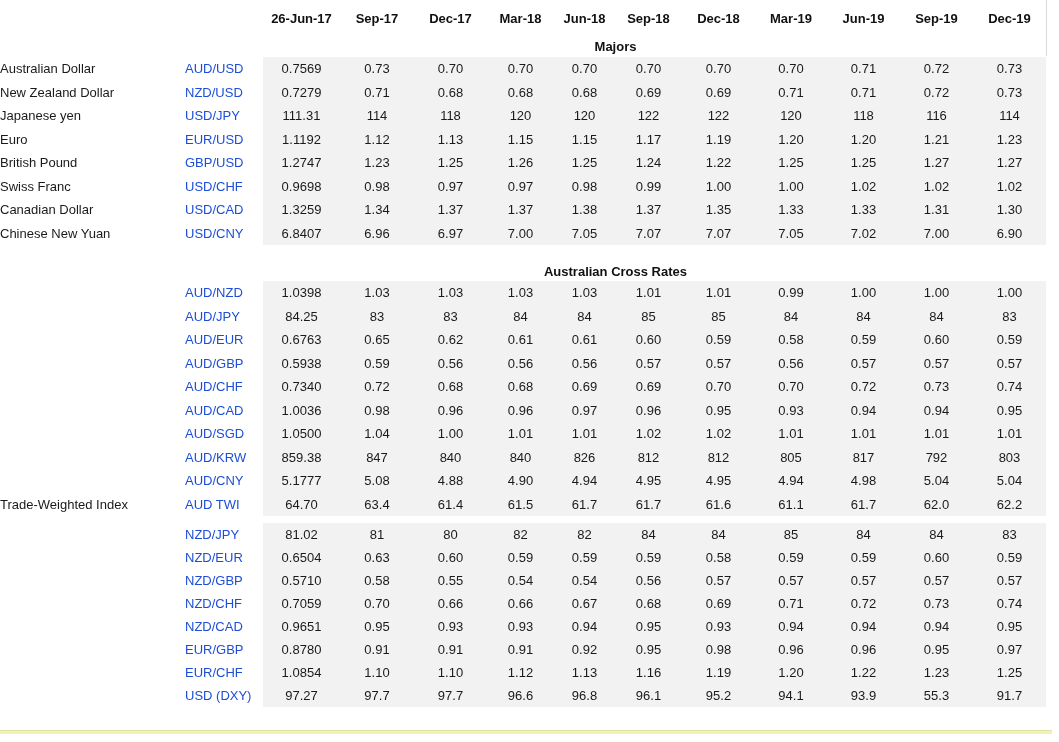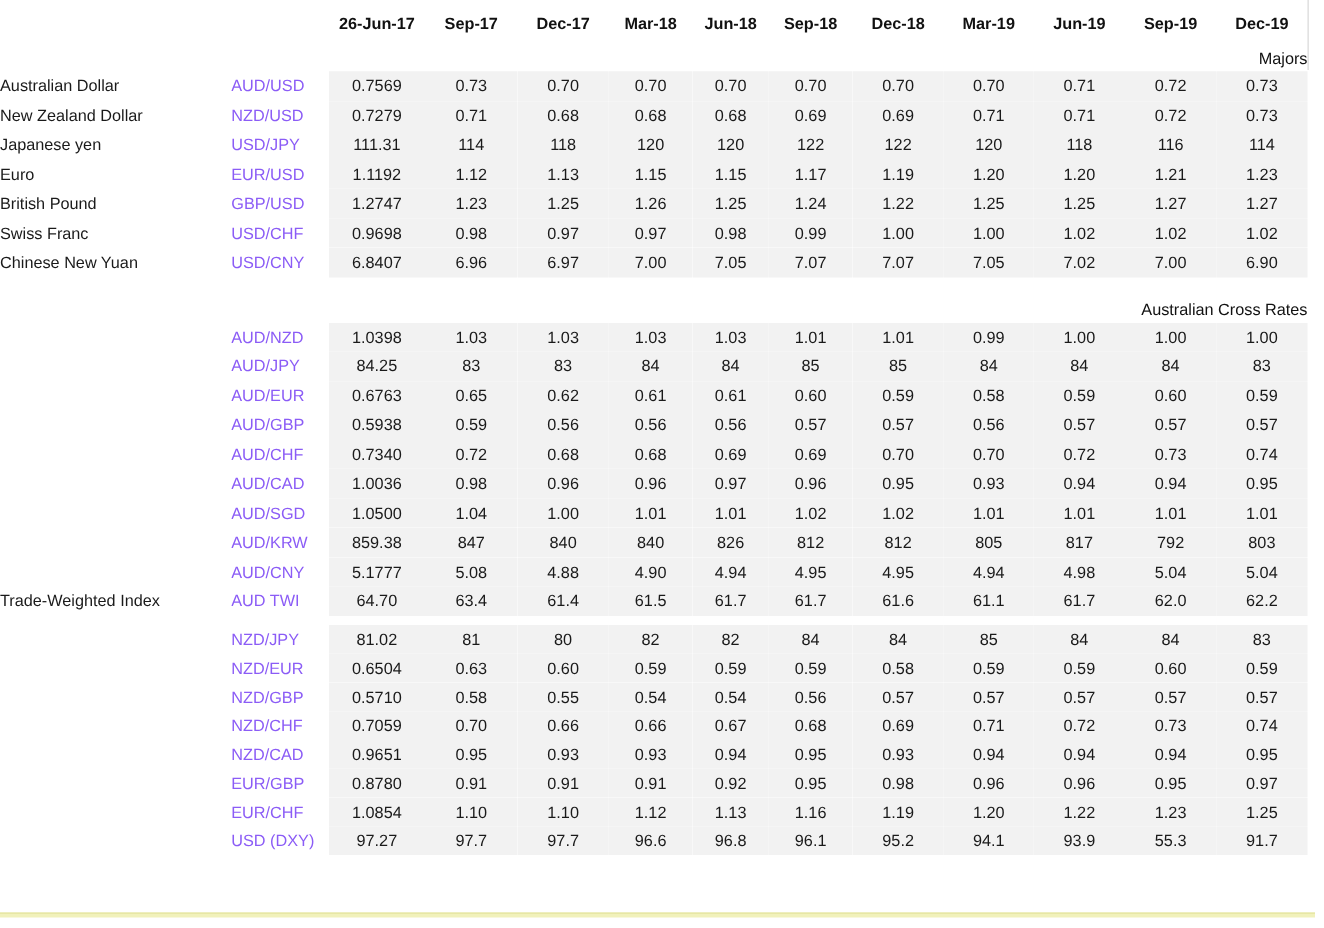--- a/index.html
+++ b/index.html
@@ -36,37 +36,37 @@
   tr.hdr th.dt {
     font-weight: 700;
     font-size: 13px;
     text-align: center;
     color: #111111;
     vertical-align: middle;
   }
   tr.sec1h { height: 21px; }
   tr.sec2h { height: 20px; margin-left: 20px; }
   th.sec-h {
-    font-weight: 400;
-    text-align: right;
+    font-weight: 700;
+    text-align: center;
     padding-left: 7px;
     color: #111111;
     font-size: 13px;
   }
   tr.r  { height: 23.5px; margin-top: 16px; }
   tr.r3 { height: 23px; }
   td.lab {
     text-align: left;
     padding-left: 8px;
     color: #1a1a1a;
   }
   td.pair {
     text-align: left;
     padding-left: 7px;
-    color: #8b5cf6;
+    color: #1d4ed8;
   }
   td.v {
     text-align: center;
     background: #f2f2f2;
   }
   tr.gap1 { height: 16px; }
   tr.gap2 { height: 7px; }
   tr.gap1 td, tr.gap2 td { background: #ffffff; }
   .pane-edge {
     position: absolute;
@@ -212,20 +212,35 @@
           <td class="v">0.97</td>
           <td class="v">0.98</td>
           <td class="v">0.99</td>
           <td class="v">1.00</td>
           <td class="v">1.00</td>
           <td class="v">1.02</td>
           <td class="v">1.02</td>
           <td class="v">1.02</td>
         </tr>
         <tr class="r">
+          <td class="lab">Canadian Dollar</td>
+          <td class="pair">USD/CAD</td>
+          <td class="v">1.3259</td>
+          <td class="v">1.34</td>
+          <td class="v">1.37</td>
+          <td class="v">1.37</td>
+          <td class="v">1.38</td>
+          <td class="v">1.37</td>
+          <td class="v">1.35</td>
+          <td class="v">1.33</td>
+          <td class="v">1.33</td>
+          <td class="v">1.31</td>
+          <td class="v">1.30</td>
+        </tr>
+        <tr class="r">
           <td class="lab">Chinese New Yuan</td>
           <td class="pair">USD/CNY</td>
           <td class="v">6.8407</td>
           <td class="v">6.96</td>
           <td class="v">6.97</td>
           <td class="v">7.00</td>
           <td class="v">7.05</td>
           <td class="v">7.07</td>
           <td class="v">7.07</td>
           <td class="v">7.05</td>

